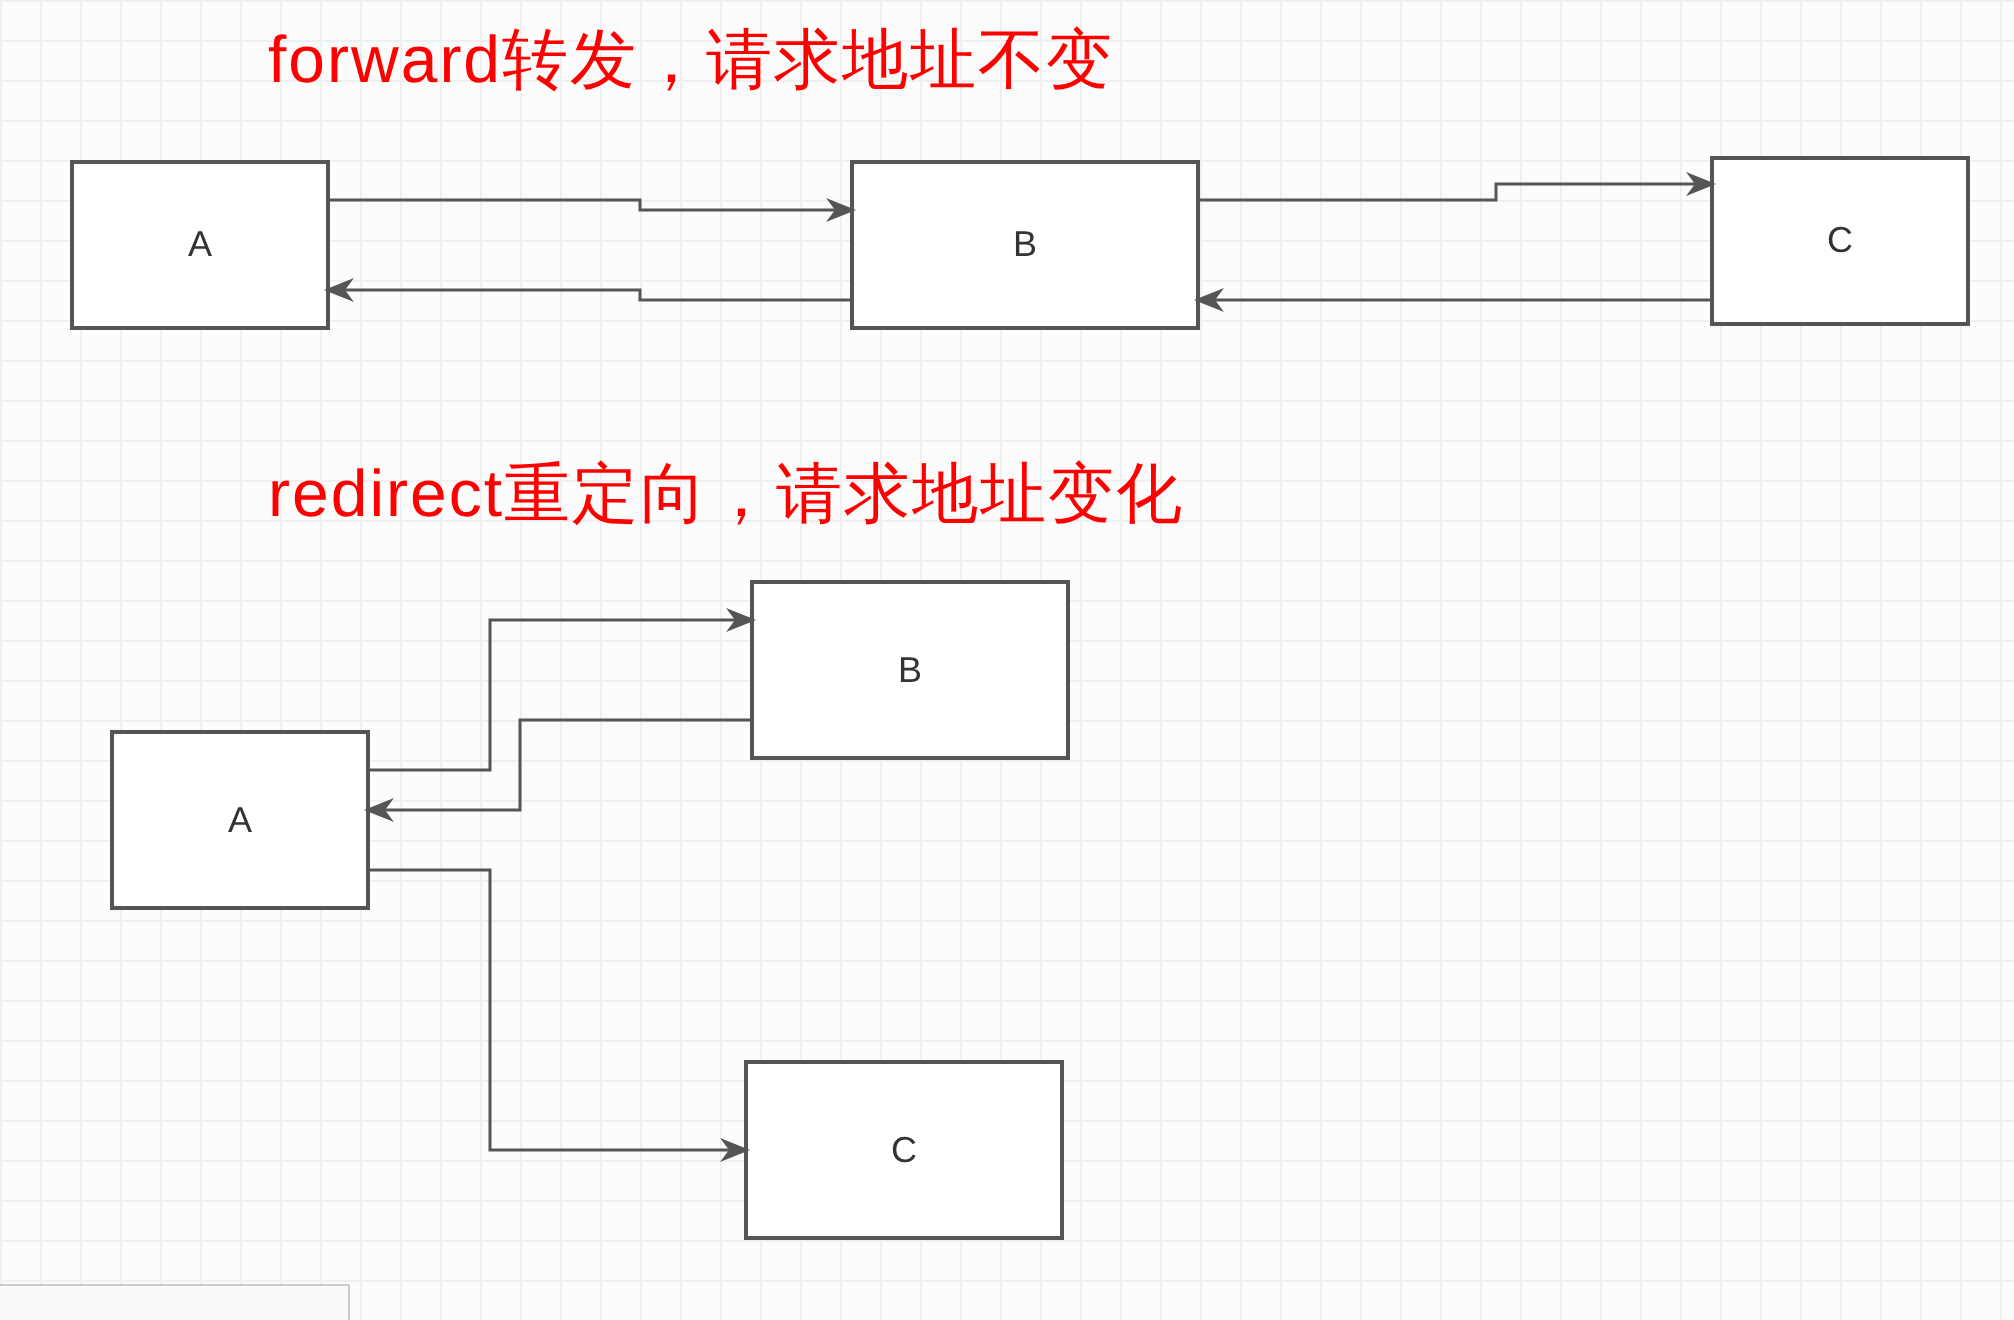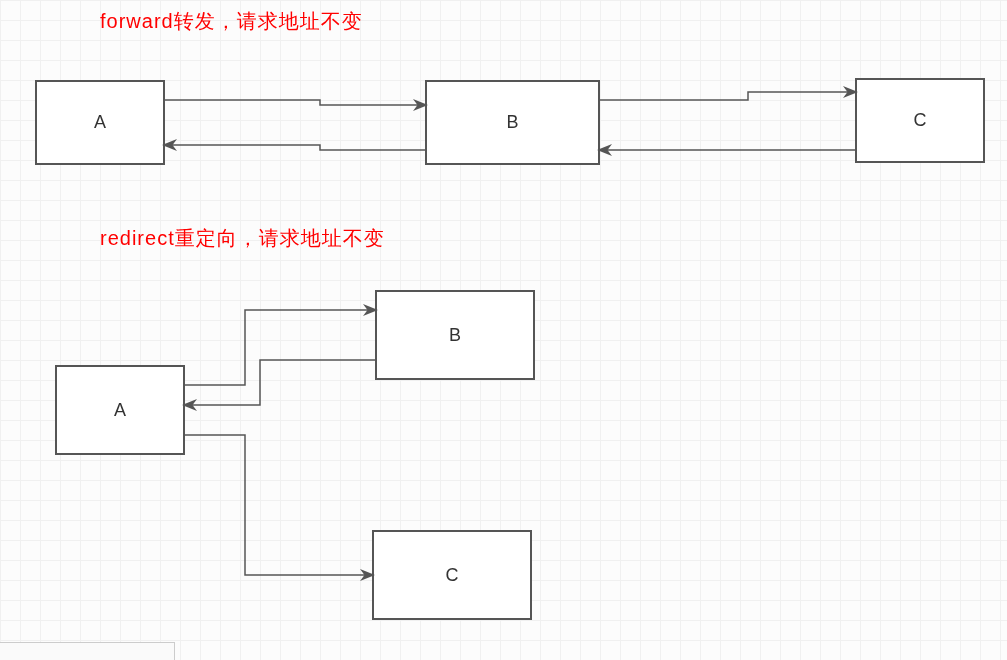--- a/index.html
+++ b/index.html
@@ -11,23 +11,24 @@
       background-image:
         linear-gradient(to right, #f0f0f0 1px, transparent 1px),
         linear-gradient(to bottom, #f0f0f0 1px, transparent 1px);
       background-size: 20px 20px;
       font-family: "Microsoft YaHei", "SimHei", Arial, sans-serif;
       overflow: hidden;
     }
     .title {
       position: absolute;
       color: #ff0000;
-      font-size: 20px;
+      font-size: 33px;
       font-weight: 400;
       letter-spacing: 1px;
+      margin-left: 34px;
     }
     .box {
       position: absolute;
       border: 2px solid #555;
       background: #fff;
       display: flex;
       align-items: center;
       justify-content: center;
       font-size: 18px;
       color: #333;
@@ -63,21 +64,21 @@
 <body>
 
 <div class="title" style="left:100px; top:8px;">forward转发，请求地址不变</div>
 
 <div class="box" style="left:35px; top:80px; width:130px; height:85px;">A</div>
 
 <div class="box" style="left:425px; top:80px; width:175px; height:85px;">B</div>
 
 <div class="box" style="left:855px; top:78px; width:130px; height:85px;">C</div>
 
-<div class="title" style="left:100px; top:225px;">redirect重定向，请求地址不变</div>
+<div class="title" style="left:100px; top:225px;">redirect重定向，请求地址变化</div>
 
 <div class="box" style="left:55px; top:365px; width:130px; height:90px;">A</div>
 
 <div class="box" style="left:375px; top:290px; width:160px; height:90px;">B</div>
 
 <div class="box" style="left:372px; top:530px; width:160px; height:90px;">C</div>
 
 <svg class="arrows">
   <defs>
     <marker id="ah" markerWidth="10" markerHeight="10" refX="8" refY="4" orient="auto">

